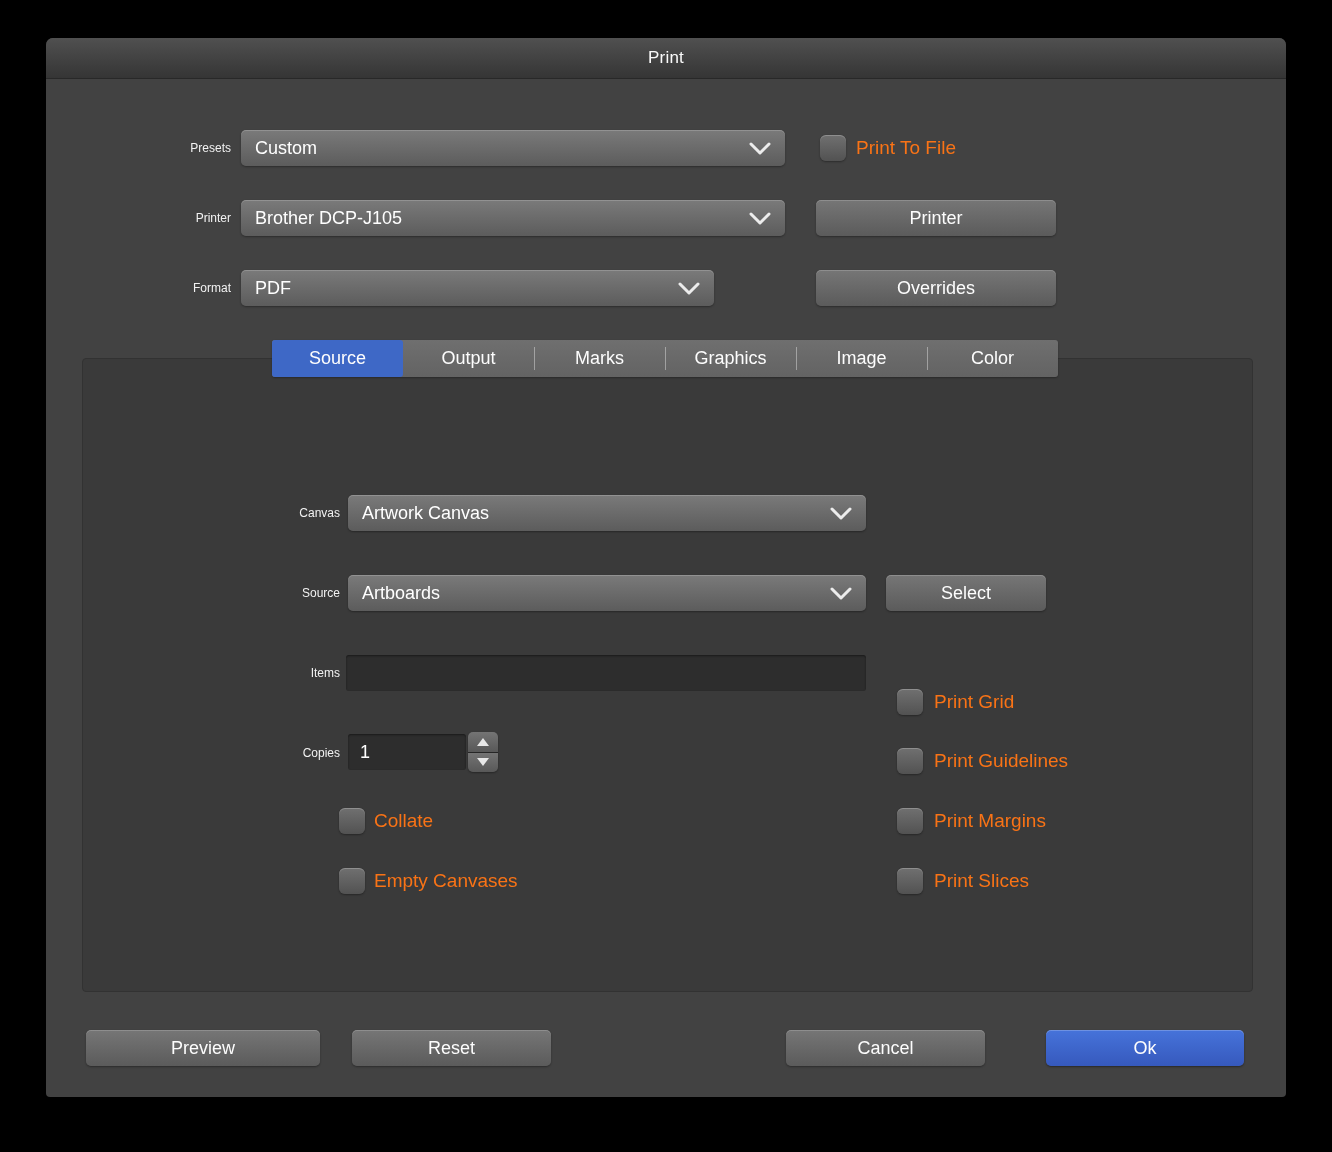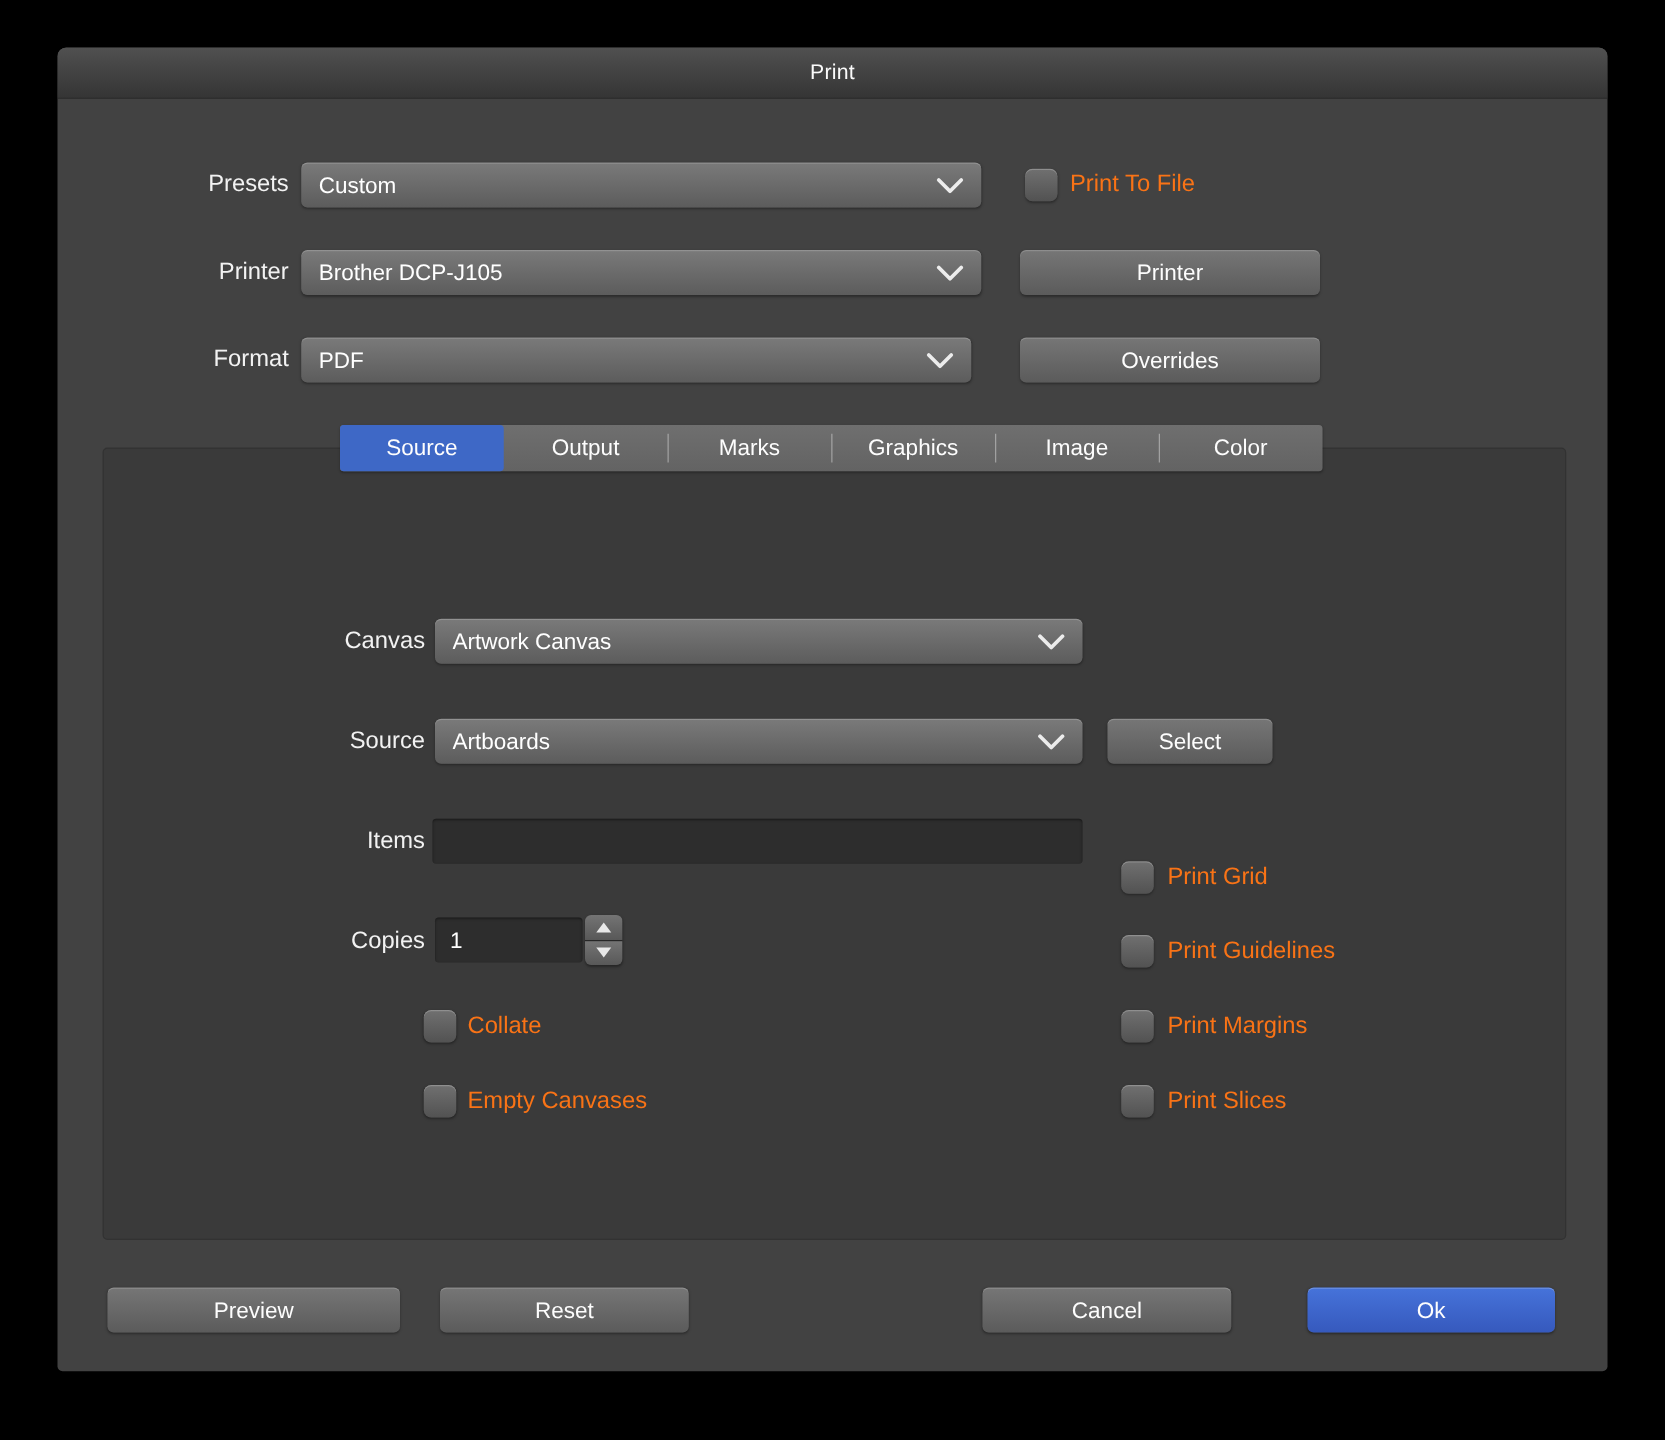--- a/index.html
+++ b/index.html
@@ -5,21 +5,21 @@
   html,body{margin:0;padding:0;background:#000;}
   .stage{position:relative;width:1332px;height:1152px;background:#000;overflow:hidden;
          font-family:"Liberation Sans",sans-serif;-webkit-font-smoothing:antialiased;}
   .dialog{position:absolute;left:46px;top:38px;width:1240px;height:1059px;
           background:#424242;border-radius:7px 7px 4px 4px;overflow:hidden;}
   .titlebar{position:absolute;left:0;top:0;width:100%;height:40px;
             background:linear-gradient(180deg,#505050,#353535);
             border-bottom:1px solid #282828;display:flex;align-items:center;justify-content:center;}
   .title{color:#fafafa;font-size:17px;font-weight:500;letter-spacing:.2px;}
 
-  .lbl{position:absolute;color:#f2f2f2;font-size:19px;line-height:36px;text-align:right;}
+  .lbl{position:absolute;color:#f2f2f2;font-size:12px;line-height:36px;text-align:right;}
 
   .dropdown{position:absolute;height:36px;border-radius:5px;cursor:default;
             background:linear-gradient(180deg,#7a7a7a,#5c5c5c);
             box-shadow:inset 0 1px 0 rgba(255,255,255,.18),0 1px 2px rgba(0,0,0,.35);
             display:flex;align-items:center;padding:0 14px;box-sizing:border-box;}
   .dropdown .val{color:#ffffff;font-size:18px;flex:1;white-space:nowrap;overflow:hidden;}
   .chev{flex:0 0 auto;margin-left:8px;display:block;}
 
   .btn{position:absolute;height:36px;border-radius:5px;border:none;cursor:default;
        background:linear-gradient(180deg,#767676,#5b5b5b);
@@ -59,33 +59,33 @@
   .tri.up{border-left:6px solid transparent;border-right:6px solid transparent;border-bottom:8px solid #e8e8e8;}
   .tri.down{border-left:6px solid transparent;border-right:6px solid transparent;border-top:8px solid #e8e8e8;}
 
   .z2{z-index:2;}
   
   .lbl-presets{left:20px;top:92px;width:165px;}
   .lbl-printer{left:20px;top:162px;width:165px;}
   .lbl-format{left:20px;top:232px;width:165px;}
   .dd-presets{left:195px;top:92px;width:544px;}
   .dd-printer{left:195px;top:162px;width:544px;}
-  .dd-format{left:195px;top:232px;width:536px;}
+  .dd-format{left:195px;top:232px;width:473px;}
   .cb-ptf{left:774px;top:97px;}
   .cbl-ptf{left:810px;top:97px;}
   .btn-printer{left:770px;top:162px;width:240px;}
   .btn-overrides{left:770px;top:232px;width:240px;}
 
   .lbl-canvas{left:100px;top:457px;width:194px;}
   .lbl-source{left:100px;top:537px;width:194px;}
   .lbl-items{left:100px;top:617px;width:194px;}
   .lbl-copies{left:100px;top:697px;width:194px;}
   .dd-canvas{left:302px;top:457px;width:518px;z-index:2;}
   .dd-source{left:302px;top:537px;width:518px;z-index:2;}
-  .btn-select{left:840px;top:537px;width:132px;z-index:2;}
+  .btn-select{left:840px;top:537px;width:160px;z-index:2;}
   .in-items{left:300px;top:617px;width:520px;}
   .in-copies{left:302px;top:696px;width:118px;}
 
   .cb-grid{left:851px;top:651px;z-index:2;}      .cbl-grid{left:888px;top:651px;z-index:2;}
   .cb-guides{left:851px;top:710px;z-index:2;}    .cbl-guides{left:888px;top:710px;z-index:2;}
   .cb-margins{left:851px;top:770px;z-index:2;}   .cbl-margins{left:888px;top:770px;z-index:2;}
   .cb-slices{left:851px;top:830px;z-index:2;}    .cbl-slices{left:888px;top:830px;z-index:2;}
   .cb-collate{left:293px;top:770px;z-index:2;}   .cbl-collate{left:328px;top:770px;z-index:2;}
   .cb-empty{left:293px;top:830px;z-index:2;}     .cbl-empty{left:328px;top:830px;z-index:2;}
 

